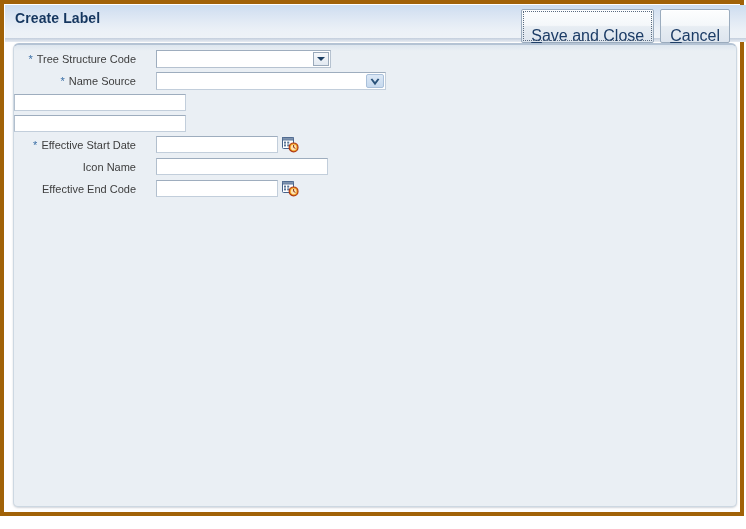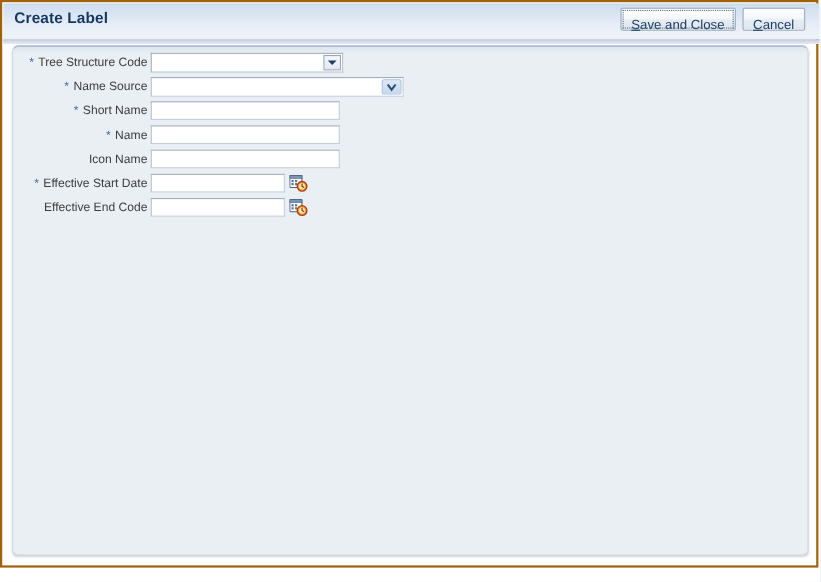--- a/index.html
+++ b/index.html
@@ -15,21 +15,21 @@
     color: #333333;
     overflow: hidden;
   }
 
   
   .page-frame {
     position: absolute;
     left: 0; top: 0;
     width: 744px;
     height: 516px;
-    border: 2px solid #a16207;
+    border: 4px solid #a16207;
     background: #ffffff;
     box-sizing: border-box;
   }
   .page-shadow {
     position: absolute;
     left: 6px; top: 6px;
     width: 740px;
     height: 523px;
     background: #c8ccd2;
     z-index: -1;
@@ -72,27 +72,27 @@
     position: absolute;
     right: 10px;
     top: 5px;
     display: flex;
     gap: 6px;
   }
   .btn {
     position: relative;
     height: 21px;
     min-width: 44px;
-    padding: 5px 9px;
+    padding: 16px 9px;
     box-sizing: border-box;
     border: 1px solid #9bacbe;
     border-radius: 2px;
     background: linear-gradient(to bottom, #fdfefe 0%, #f4f7fa 48%, #e7edf3 52%, #dde5ee 100%);
     color: #1c3c66;
-    font-size: 12px;
+    font-size: 16px;
     font-family: "Liberation Sans", sans-serif;
     line-height: 19px;
     text-align: center;
     cursor: default;
     white-space: nowrap;
     box-shadow: 0 1px 0 rgba(255,255,255,0.7) inset;
   }
   .btn.focused::before {
     content: "";
     position: absolute;
@@ -133,21 +133,21 @@
     width: 100%;
   }
   .form-row {
     display: flex;
     align-items: flex-start;
     margin-bottom: 4px;
   }
   .field-label {
     width: 122px;
     text-align: right;
-    padding-right: 3px;
+    padding-right: 20px;
     font-size: 11px;
     color: #3d3d3d;
     line-height: 18px;
     white-space: nowrap;
     flex: 0 0 auto;
   }
   .req-star {
     color: #3a6ea5;
     font-size: 11px;
     margin-right: 1px;
@@ -293,40 +293,31 @@
             <div class="lov-arrow-btn">
               <svg width="10" height="8" viewBox="0 0 10 8">
                 <path d="M0.6 1.2 L2.2 0.4 L5 4.0 L7.8 0.4 L9.4 1.2 L5 7.2 Z" fill="#29527a"></path>
               </svg>
             </div>
           </div>
         </div>
       </div>
 
       <div class="form-row">
-        <div class="field-label"><span class="req-star">*</span> <span>Short Name</span></div>
         <div class="field-control">
           <input class="txt w-short" type="text" value="" placeholder="" style="">
         </div>
       </div>
 
       <div class="form-row">
-        <div class="field-label"><span class="req-star">*</span> <span>Name</span></div>
         <div class="field-control">
           <input class="txt w-short" type="text" value="" placeholder="" style="">
         </div>
       </div>
 
-
-      <div class="form-row">
-        <div class="field-label"><span>Icon Name</span></div>
-        <div class="field-control">
-          <input class="txt w-short" type="text" value="" placeholder="" style="">
-        </div>
-      </div>
 
       <div class="form-row">
         <div class="field-label"><span class="req-star">*</span> <span>Effective Start Date</span></div>
         <div class="field-control date-row">
           <input class="txt w-date" type="text" value="" placeholder="" style="">
           <span class="date-icon">
             <svg width="17" height="16" viewBox="0 0 17 16">
               <rect x="0.5" y="0.5" width="11" height="11" rx="1" fill="#ffffff" stroke="#47628a" stroke-width="1"></rect>
               <rect x="0.5" y="0.5" width="11" height="2.6" fill="#7e93ae" stroke="#47628a" stroke-width="0.6"></rect>
               <rect x="2" y="4.6" width="2" height="2" fill="#5a7496"></rect>
@@ -335,20 +326,27 @@
               <rect x="5.2" y="7.4" width="2" height="2" fill="#5a7496"></rect>
               <circle cx="11.6" cy="10.4" r="4.4" fill="#f0a020" stroke="#b03a14" stroke-width="1.2"></circle>
               <circle cx="11.6" cy="10.4" r="2.8" fill="#fde2b0"></circle>
               <path d="M11.6 8.4 L11.6 10.4 L13.1 11.2" stroke="#8c2c10" stroke-width="1" fill="none" stroke-linecap="round"></path>
             </svg>
           </span>
         </div>
       </div>
 
       <div class="form-row">
+        <div class="field-label"><span>Icon Name</span></div>
+        <div class="field-control">
+          <input class="txt w-short" type="text" value="" placeholder="" style="">
+        </div>
+      </div>
+
+      <div class="form-row">
         <div class="field-label"><span>Effective End Code</span></div>
         <div class="field-control date-row">
           <input class="txt w-date" type="text" value="" placeholder="" style="">
           <span class="date-icon">
             <svg width="17" height="16" viewBox="0 0 17 16">
               <rect x="0.5" y="0.5" width="11" height="11" rx="1" fill="#ffffff" stroke="#47628a" stroke-width="1"></rect>
               <rect x="0.5" y="0.5" width="11" height="2.6" fill="#7e93ae" stroke="#47628a" stroke-width="0.6"></rect>
               <rect x="2" y="4.6" width="2" height="2" fill="#5a7496"></rect>
               <rect x="5.2" y="4.6" width="2" height="2" fill="#5a7496"></rect>
               <rect x="2" y="7.4" width="2" height="2" fill="#5a7496"></rect>

